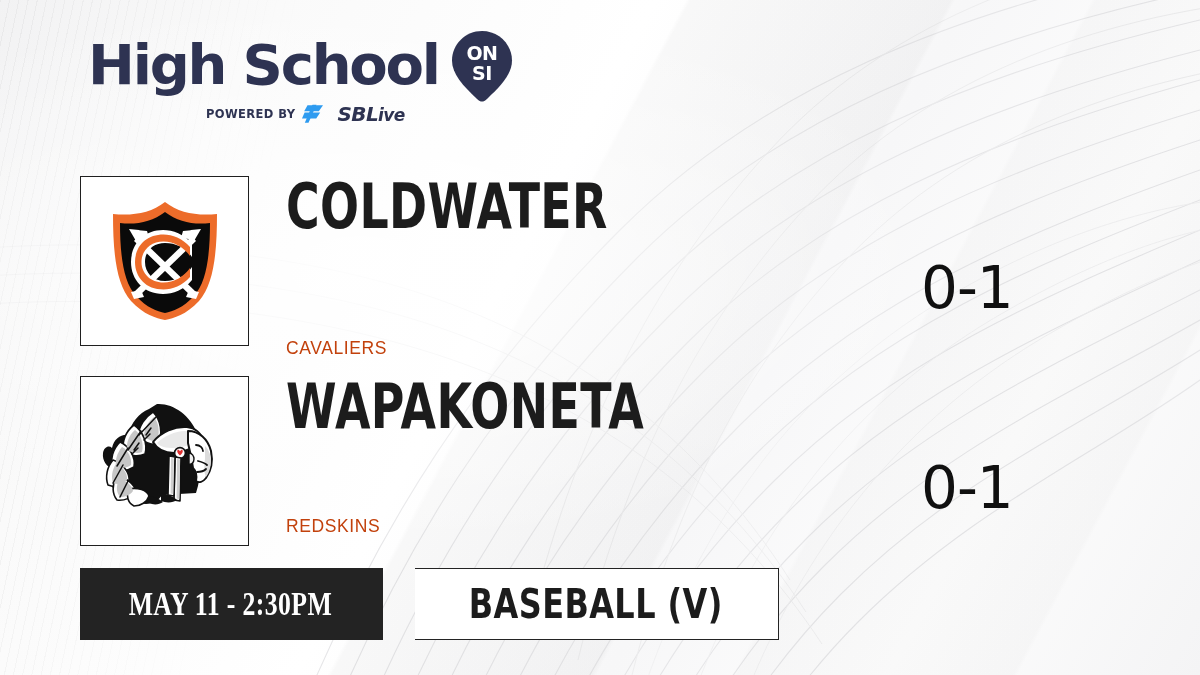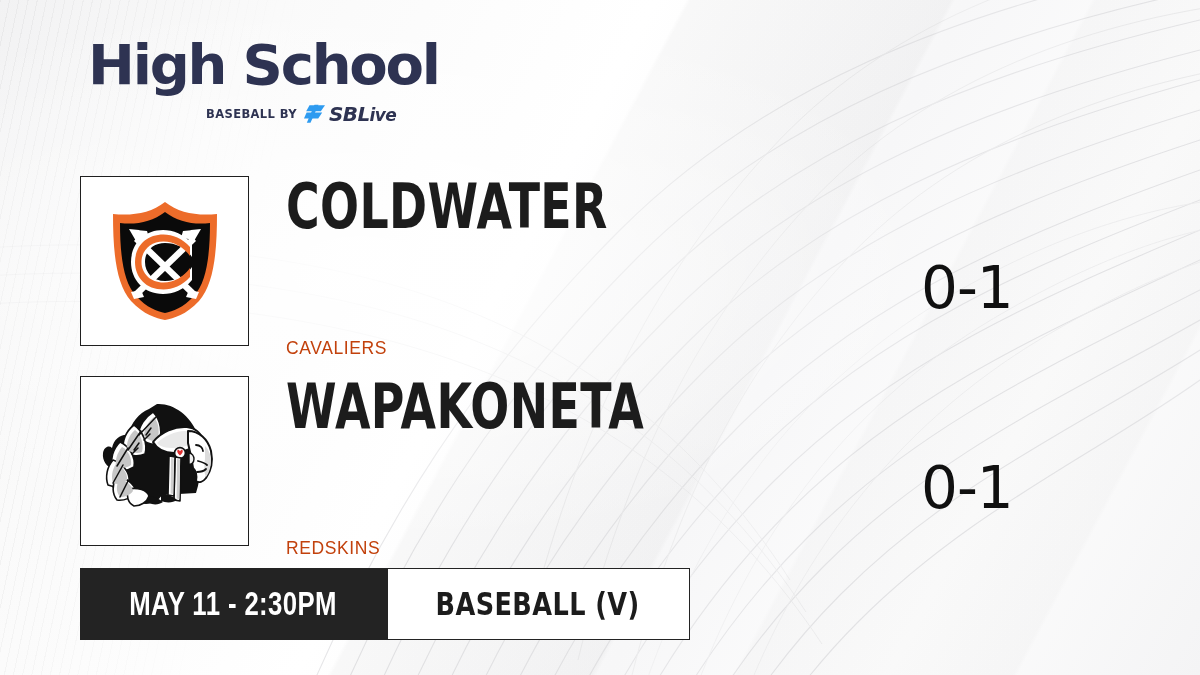--- a/index.html
+++ b/index.html
@@ -102,21 +102,21 @@
     margin-top: 6px;
     margin-left: 118px;
   }
   .powered-by {
     font-family: "DejaVu Sans", sans-serif;
     font-weight: 700;
     font-size: 11.5px;
     letter-spacing: 0.4px;
     color: #2e3352;
   }
-  .sblive-wrap { display: flex; align-items: center; gap: 3px; text-align: right; }
+  .sblive-wrap { display: flex; align-items: center; gap: 13px; text-align: right; }
   .sblive-mark { flex: 0 0 auto; }
   .sblive-text {
     font-family: "DejaVu Sans", sans-serif;
     font-weight: 700;
     font-style: italic;
     font-size: 20px;
     letter-spacing: -0.6px;
     color: #2e3352;
     white-space: nowrap;
   }
@@ -156,21 +156,21 @@
   .team-mascot {
     position: absolute;
     font-family: "Liberation Sans", sans-serif;
     font-weight: 400;
     font-size: 17.5px;
     letter-spacing: 0.6px;
     color: #c2410c;
     white-space: nowrap;
   }
   .team-mascot-1 { left: 286px; top: 338px; }
-  .team-mascot-2 { left: 286px; top: 538px; }
+  .team-mascot-2 { left: 286px; top: 516px; }
 
   .team-record {
     position: absolute;
     font-family: "DejaVu Sans", sans-serif;
     font-weight: 400;
     font-size: 58px;
     line-height: 58px;
     letter-spacing: -1px;
     color: #101010;
     white-space: nowrap;
@@ -186,41 +186,42 @@
     height: 72px;
     display: flex;
     align-items: stretch;
   }
   .info-date {
     background: #232323;
     color: #ffffff;
     display: flex;
     align-items: center;
     padding: 0 22px 0 20px;
-    font-family: Liberation Sans, sans-serif;
+    font-family: Liberation Serif, serif;
     font-weight: 700;
     font-size: 33px;
     letter-spacing: 0.5px;
     white-space: nowrap;
   }
   .info-date span { transform: scaleX(0.78); transform-origin: center; display: inline-block; }
   .info-sport {
     background: #ffffff;
     border: 1.4px solid #232323;
     border-left: none;
     box-sizing: border-box;
     color: #1c1c1c;
     display: flex;
     align-items: center;
     padding: 0 24px 0 22px;
     font-family: "DejaVu Sans", sans-serif;
     font-weight: 700;
-    font-size: 32px;
+    font-size: 40px;
     letter-spacing: 0.5px;
     white-space: nowrap;
+    margin-left: 32px;
   }
   .info-sport span { transform: scaleX(0.80); transform-origin: center; display: inline-block; }
 </style>
 </head>
 <body>
 
 <div class="stage">
 
   <div class="bg-layer bg-base"></div>
   <div class="bg-layer bg-curves">
@@ -260,24 +261,31 @@
     </svg>
   </div>
   <div class="bg-layer bg-stripes-left"></div>
   <div class="bg-layer bg-diag"></div>
   <div class="bg-layer bg-diag2"></div>
   <div class="bg-layer bg-vignette"></div>
 
   <div class="header">
     <div class="brand-row">
       <div class="brand-title">High School</div>
+      <div class="pin-wrap">
+        <svg width="62" height="72" viewBox="0 0 62 72" xmlns="http://www.w3.org/2000/svg">
+          <path d="M31 1 C14.4 1 1 14.2 1 30.6 C1 44 12 56 25.5 68.4 C27.8 70.5 29.7 71.6 31 71.6 C32.3 71.6 34.2 70.5 36.5 68.4 C50 56 61 44 61 30.6 C61 14.2 47.6 1 31 1 Z" fill="#2e3352"></path>
+          <text x="31" y="29.5" text-anchor="middle" font-family="DejaVu Sans, sans-serif" font-weight="700" font-size="19" letter-spacing="-0.5" fill="#ffffff">ON</text>
+          <text x="31" y="50" text-anchor="middle" font-family="DejaVu Sans, sans-serif" font-weight="700" font-size="19" letter-spacing="-0.5" fill="#ffffff">SI</text>
+        </svg>
+      </div>
     </div>
 
     <div class="powered-row">
-      <div class="powered-by">BASEBALL BY</div>
+      <div class="powered-by">POWERED BY</div>
       <div class="sblive-wrap">
         <svg class="sblive-mark" width="22" height="20" viewBox="0 0 22 20" xmlns="http://www.w3.org/2000/svg">
           <path d="M5.5 1.2 L21 1.2 L16.8 7.2 L2.2 7.2 Z" fill="#2e9bf0"></path>
           <path d="M2.6 8.6 L18.2 8.6 L14.2 14.6 L0 14.6 Z" fill="#2e9bf0"></path>
           <path d="M10.5 0.8 L14.5 0.8 L6.5 18.8 L2.8 18.8 Z" fill="#2e9bf0"></path>
         </svg>
         <div class="sblive-text"><span>SBL</span><span class="lower">ive</span></div>
       </div>
     </div>
   </div>

